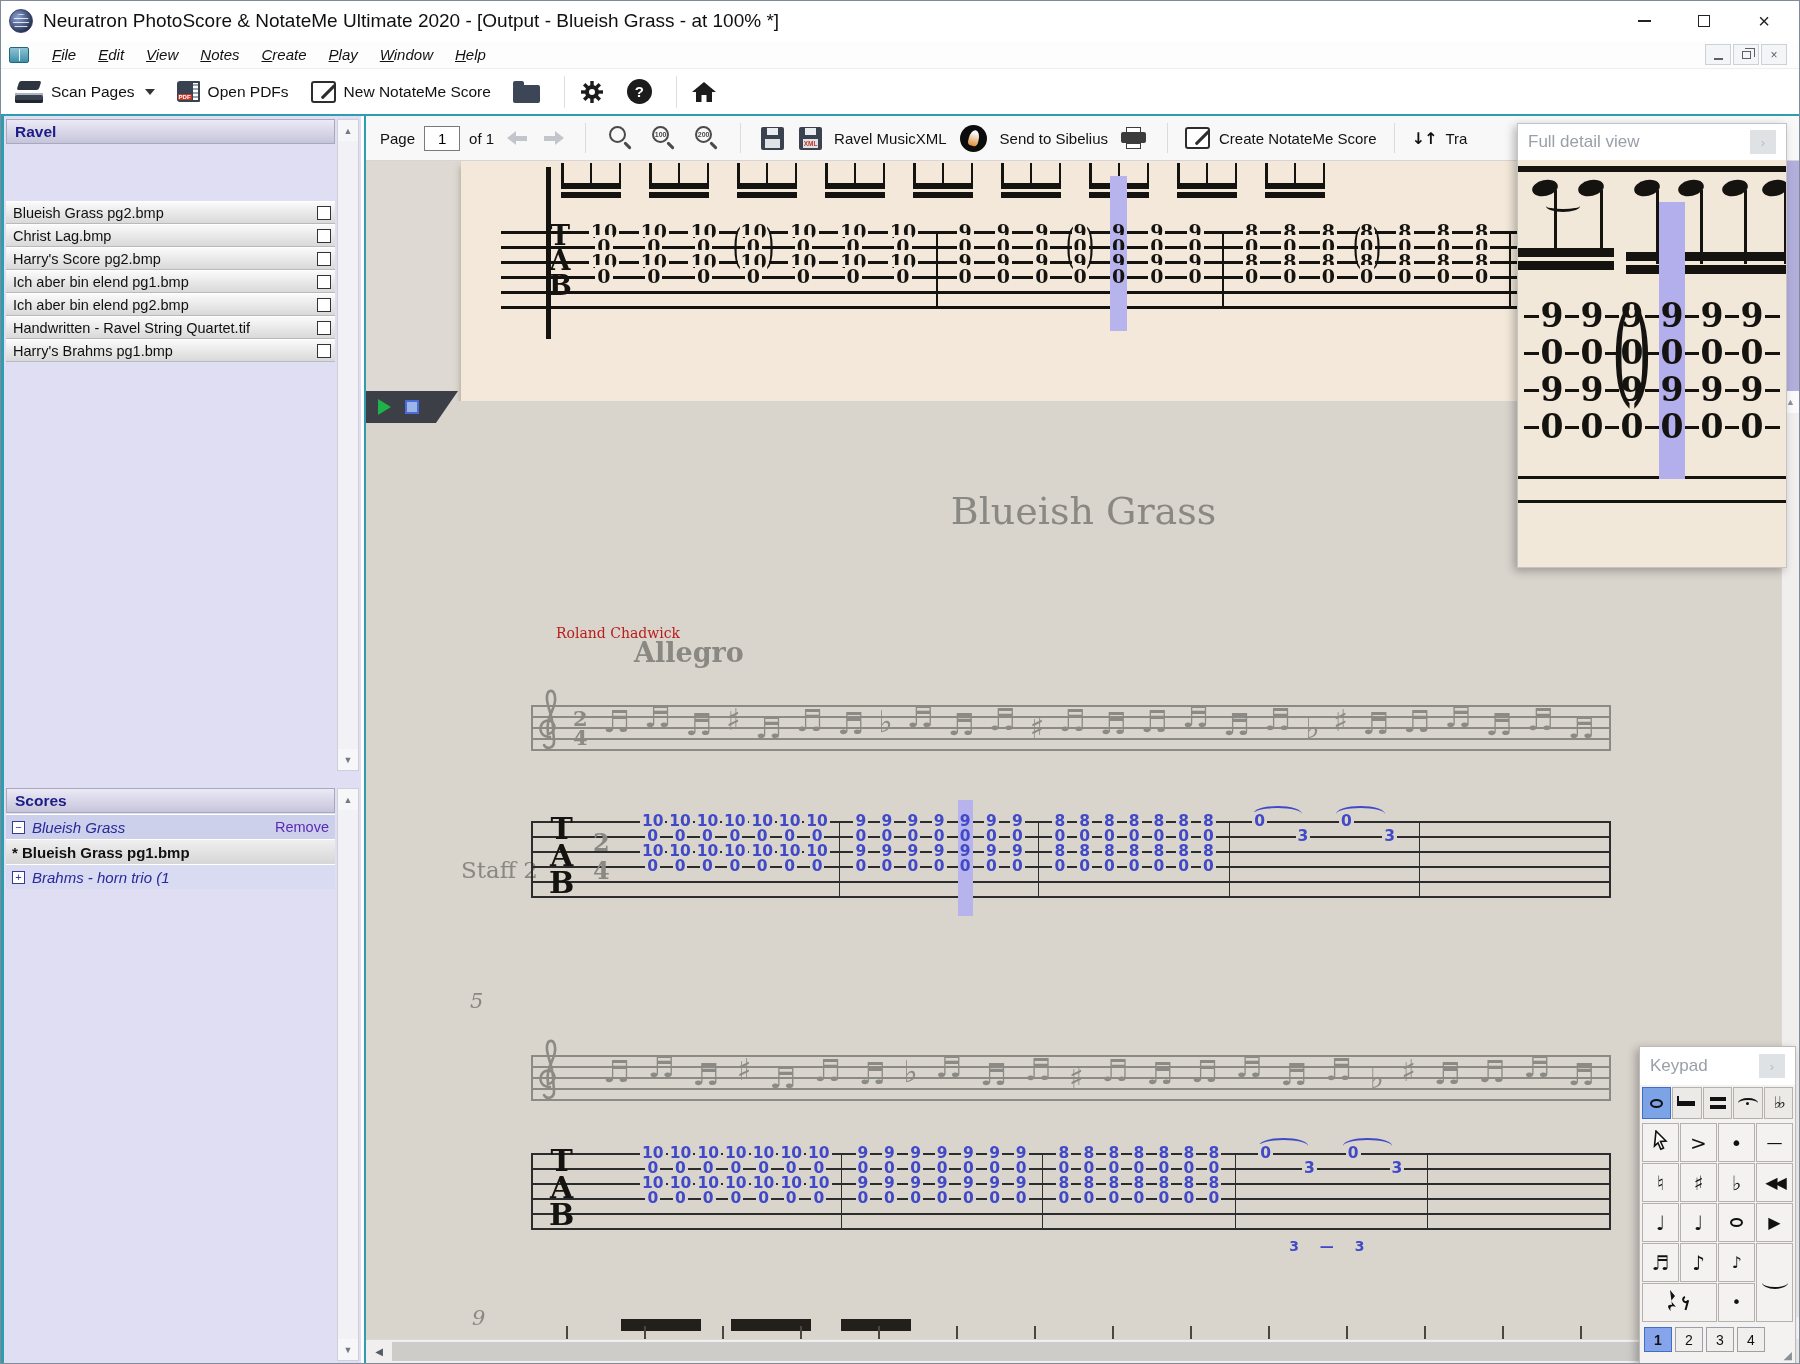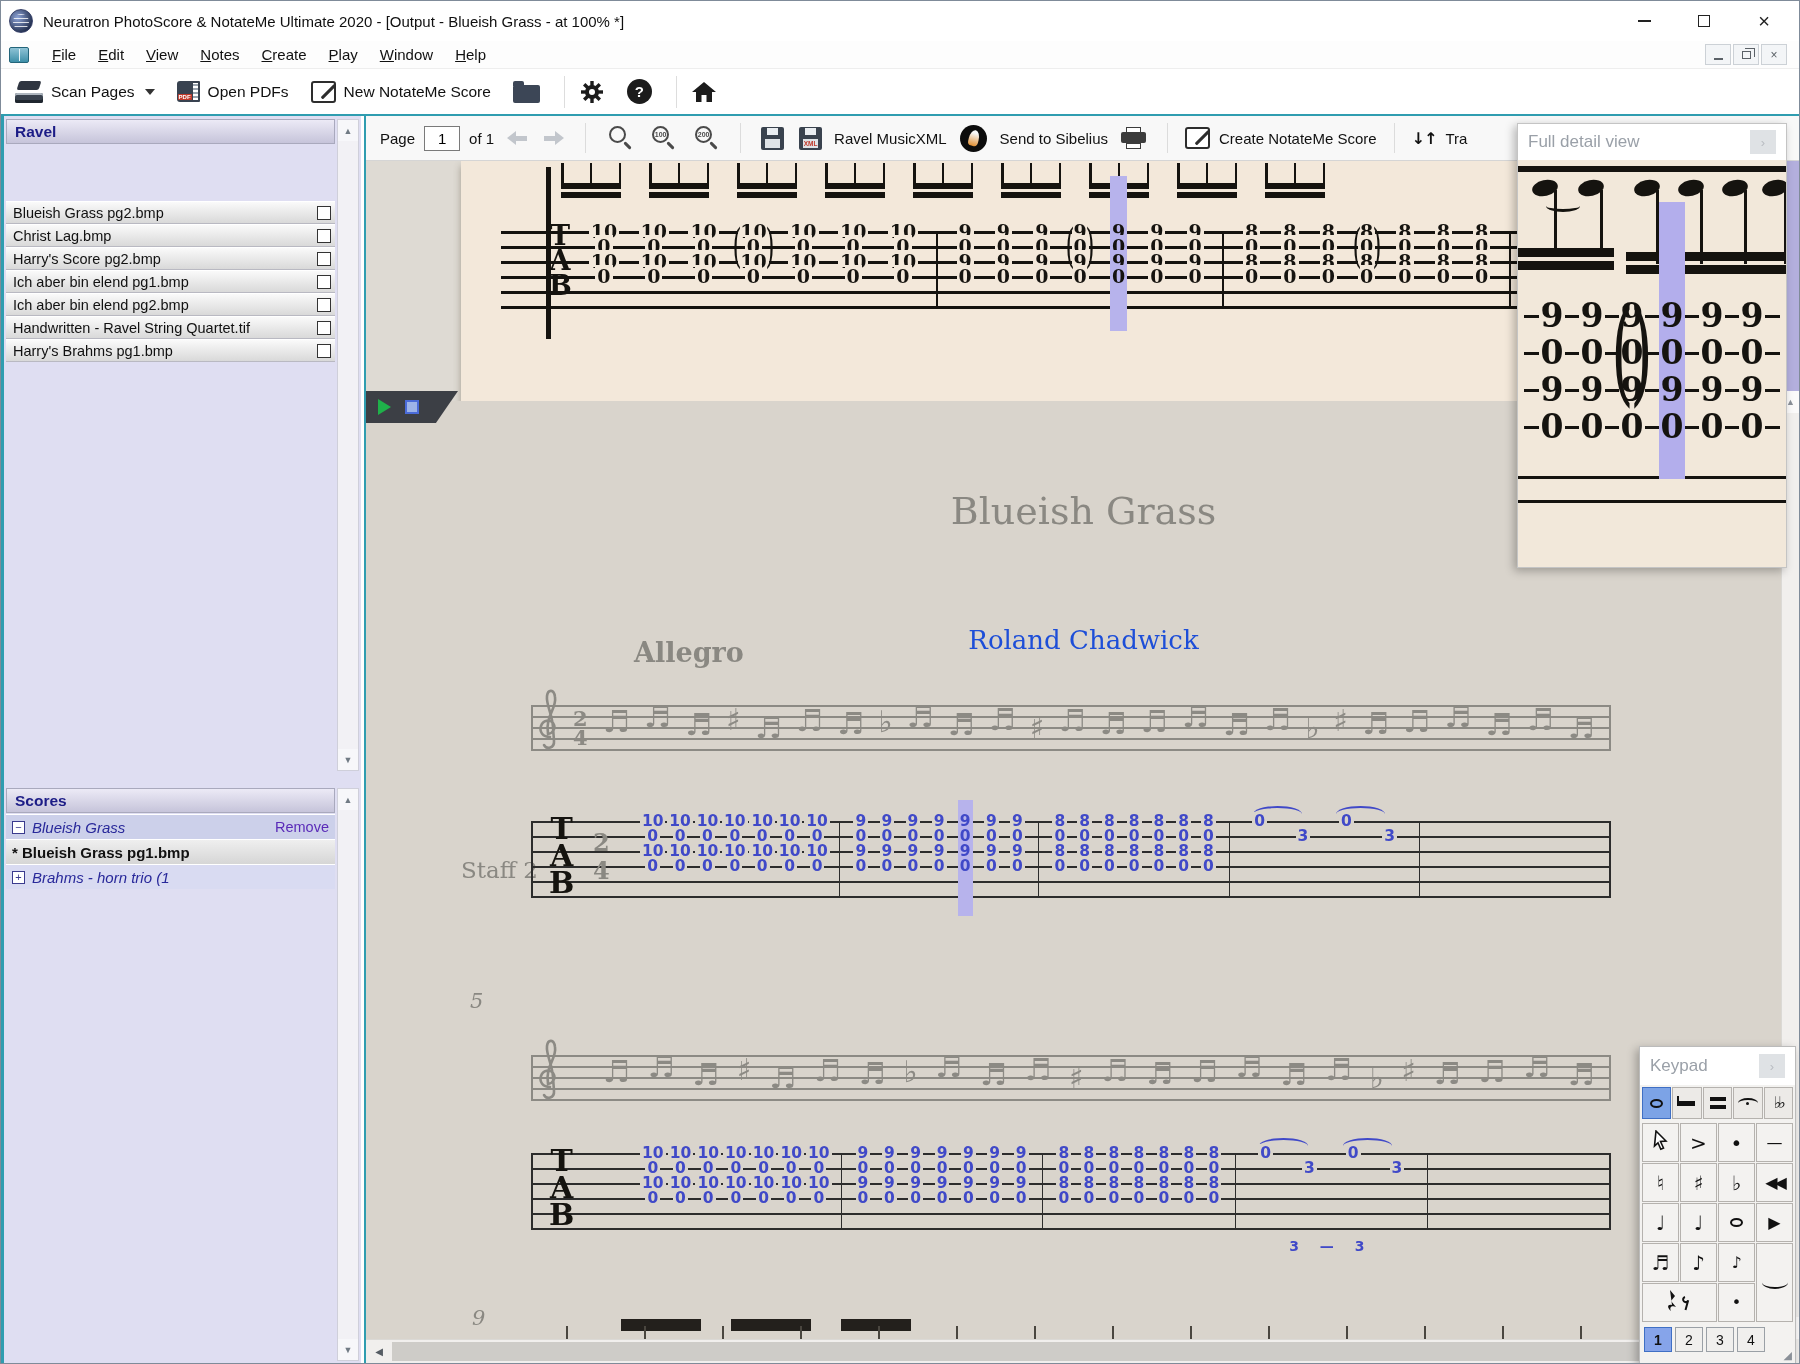--- a/index.html
+++ b/index.html
@@ -7,33 +7,33 @@
   .window{position:relative;width:1800px;height:1364px;background:#fff;overflow:hidden;
     font-family:"Liberation Sans",sans-serif;color:#111;border:1px solid #7f8b99;}
   u{text-decoration:underline;}
 
   
   .titlebar{position:absolute;left:0;top:0;right:0;height:40px;background:#fff;display:flex;align-items:center;padding:0 8px;}
   .wlogo{width:24px;height:24px;border-radius:50%;border:1px solid #39436b;margin-right:10px;
     background:radial-gradient(circle at 35% 35%,#8ea4d8,#23304f 75%);position:relative;overflow:hidden;}
   .wlogo:after{content:"";position:absolute;left:3px;right:3px;top:4px;height:16px;
     background:repeating-linear-gradient(0deg,transparent 0 3px,rgba(255,255,255,.8) 3px 4px);border-radius:50%;}
-  .wtitle{font-size:15px;color:#101010;}
+  .wtitle{font-size:19px;color:#101010;}
   .wbtns{margin-left:auto;display:flex;gap:26px;padding-right:10px;}
   .wbtn{width:34px;height:26px;display:flex;align-items:center;justify-content:center;color:#222;font-size:15px;}
   .wbox{width:12px;height:12px;border:1.5px solid #222;}
   .wmin{width:13px;height:2px;background:#222;}
   .wx{font-size:20px;line-height:1;}
 
   
   .menubar{position:absolute;left:0;top:40px;right:0;height:28px;background:#fdfdfd;display:flex;align-items:center;
     padding:0 8px;border-bottom:1px solid #eee;font-size:15px;}
   .mbook{width:20px;height:16px;background:linear-gradient(#8fc3d6,#3e8fa8);border:1px solid #23657a;border-radius:2px;margin-right:12px;position:relative;}
   .mbook:after{content:"";position:absolute;left:50%;top:1px;bottom:1px;width:1px;background:#e8f4f8;}
-  .menu-item{padding:3px 11px;}
+  .menu-item{padding:3px 11px;font-style:italic;}
   .mdigroup{margin-left:auto;display:flex;gap:2px;padding-right:4px;}
   .mdib{width:26px;height:21px;border:1px solid #ccd1d6;background:#f3f5f7;color:#5b6167;
     display:flex;align-items:center;justify-content:center;font-size:12px;}
   .mdimin{width:9px;height:2px;background:#5b6167;margin-top:8px;}
   .mdirest{width:9px;height:8px;border:1.3px solid #5b6167;position:relative;background:#f3f5f7;}
   .mdirest:before{content:"";position:absolute;left:2px;top:-4px;width:9px;height:8px;border:1.3px solid #5b6167;border-bottom:none;border-left:none;}
 
   
   .toolbar{position:absolute;left:0;top:68px;right:0;height:47px;background:#fff;display:flex;align-items:center;
     padding:0 14px;font-size:15.5px;border-bottom:2px solid #2f9db0;}
@@ -132,22 +132,22 @@
   .playbar{position:absolute;left:0;top:230px;width:92px;height:32px;background:#3c3f45;
     clip-path:polygon(0 0,100% 0,76% 100%,0 100%);display:flex;align-items:center;gap:14px;padding-left:12px;z-index:4;}
   .playtri{width:0;height:0;border-left:13px solid #1fb14a;border-top:8px solid transparent;border-bottom:8px solid transparent;}
   .stopsq{width:14px;height:14px;background:#9db4e8;border:2.5px solid #4a6bd8;}
 
   .page{position:absolute;left:0;top:240px;right:0;height:940px;background:#d9d4cc;}
   .sc-title{position:absolute;left:190px;width:1055px;top:88px;text-align:center;font-family:"DejaVu Serif",serif;
     font-size:38px;color:#8a8882;}
   .sc-sub{position:absolute;left:190px;width:1055px;top:162px;text-align:center;font-family:"DejaVu Serif",serif;
     font-size:26px;color:#8a8882;}
-  .sc-comp{position:absolute;left:190px;width:1055px;top:224px;text-align:center;font-family:"DejaVu Serif",serif;
-    font-size:26px;color:#1d4ed8;}
+  .sc-comp{position:absolute;left:190px;width:1055px;top:224px;text-align:left;font-family:"DejaVu Serif",serif;
+    font-size:14px;color:#b91c1c;}
   .sc-tempo{position:absolute;left:268px;top:236px;font-family:"DejaVu Serif",serif;font-weight:bold;font-size:27px;color:#8a8882;}
   .nstaff{position:absolute;left:165px;width:1080px;height:100px;}
   .nlines{position:absolute;left:0;right:0;bottom:8px;height:46px;border-left:2px solid #8c8a84;border-right:2px solid #8c8a84;
     background:repeating-linear-gradient(to bottom,#8c8a84 0 1.8px,transparent 1.8px 11px);}
   .ngl{position:absolute;left:72px;right:16px;bottom:20px;display:flex;justify-content:space-between;
     font-family:"DejaVu Sans",sans-serif;font-size:30px;color:#8c8a84;}
   .nclef{position:absolute;left:4px;bottom:0;}
   .nts{position:absolute;left:42px;bottom:12px;color:#8c8a84;font-family:"DejaVu Serif",serif;font-weight:bold;
     font-size:21px;line-height:19px;text-align:center;}
   .tabsys{position:absolute;left:165px;width:1080px;}

